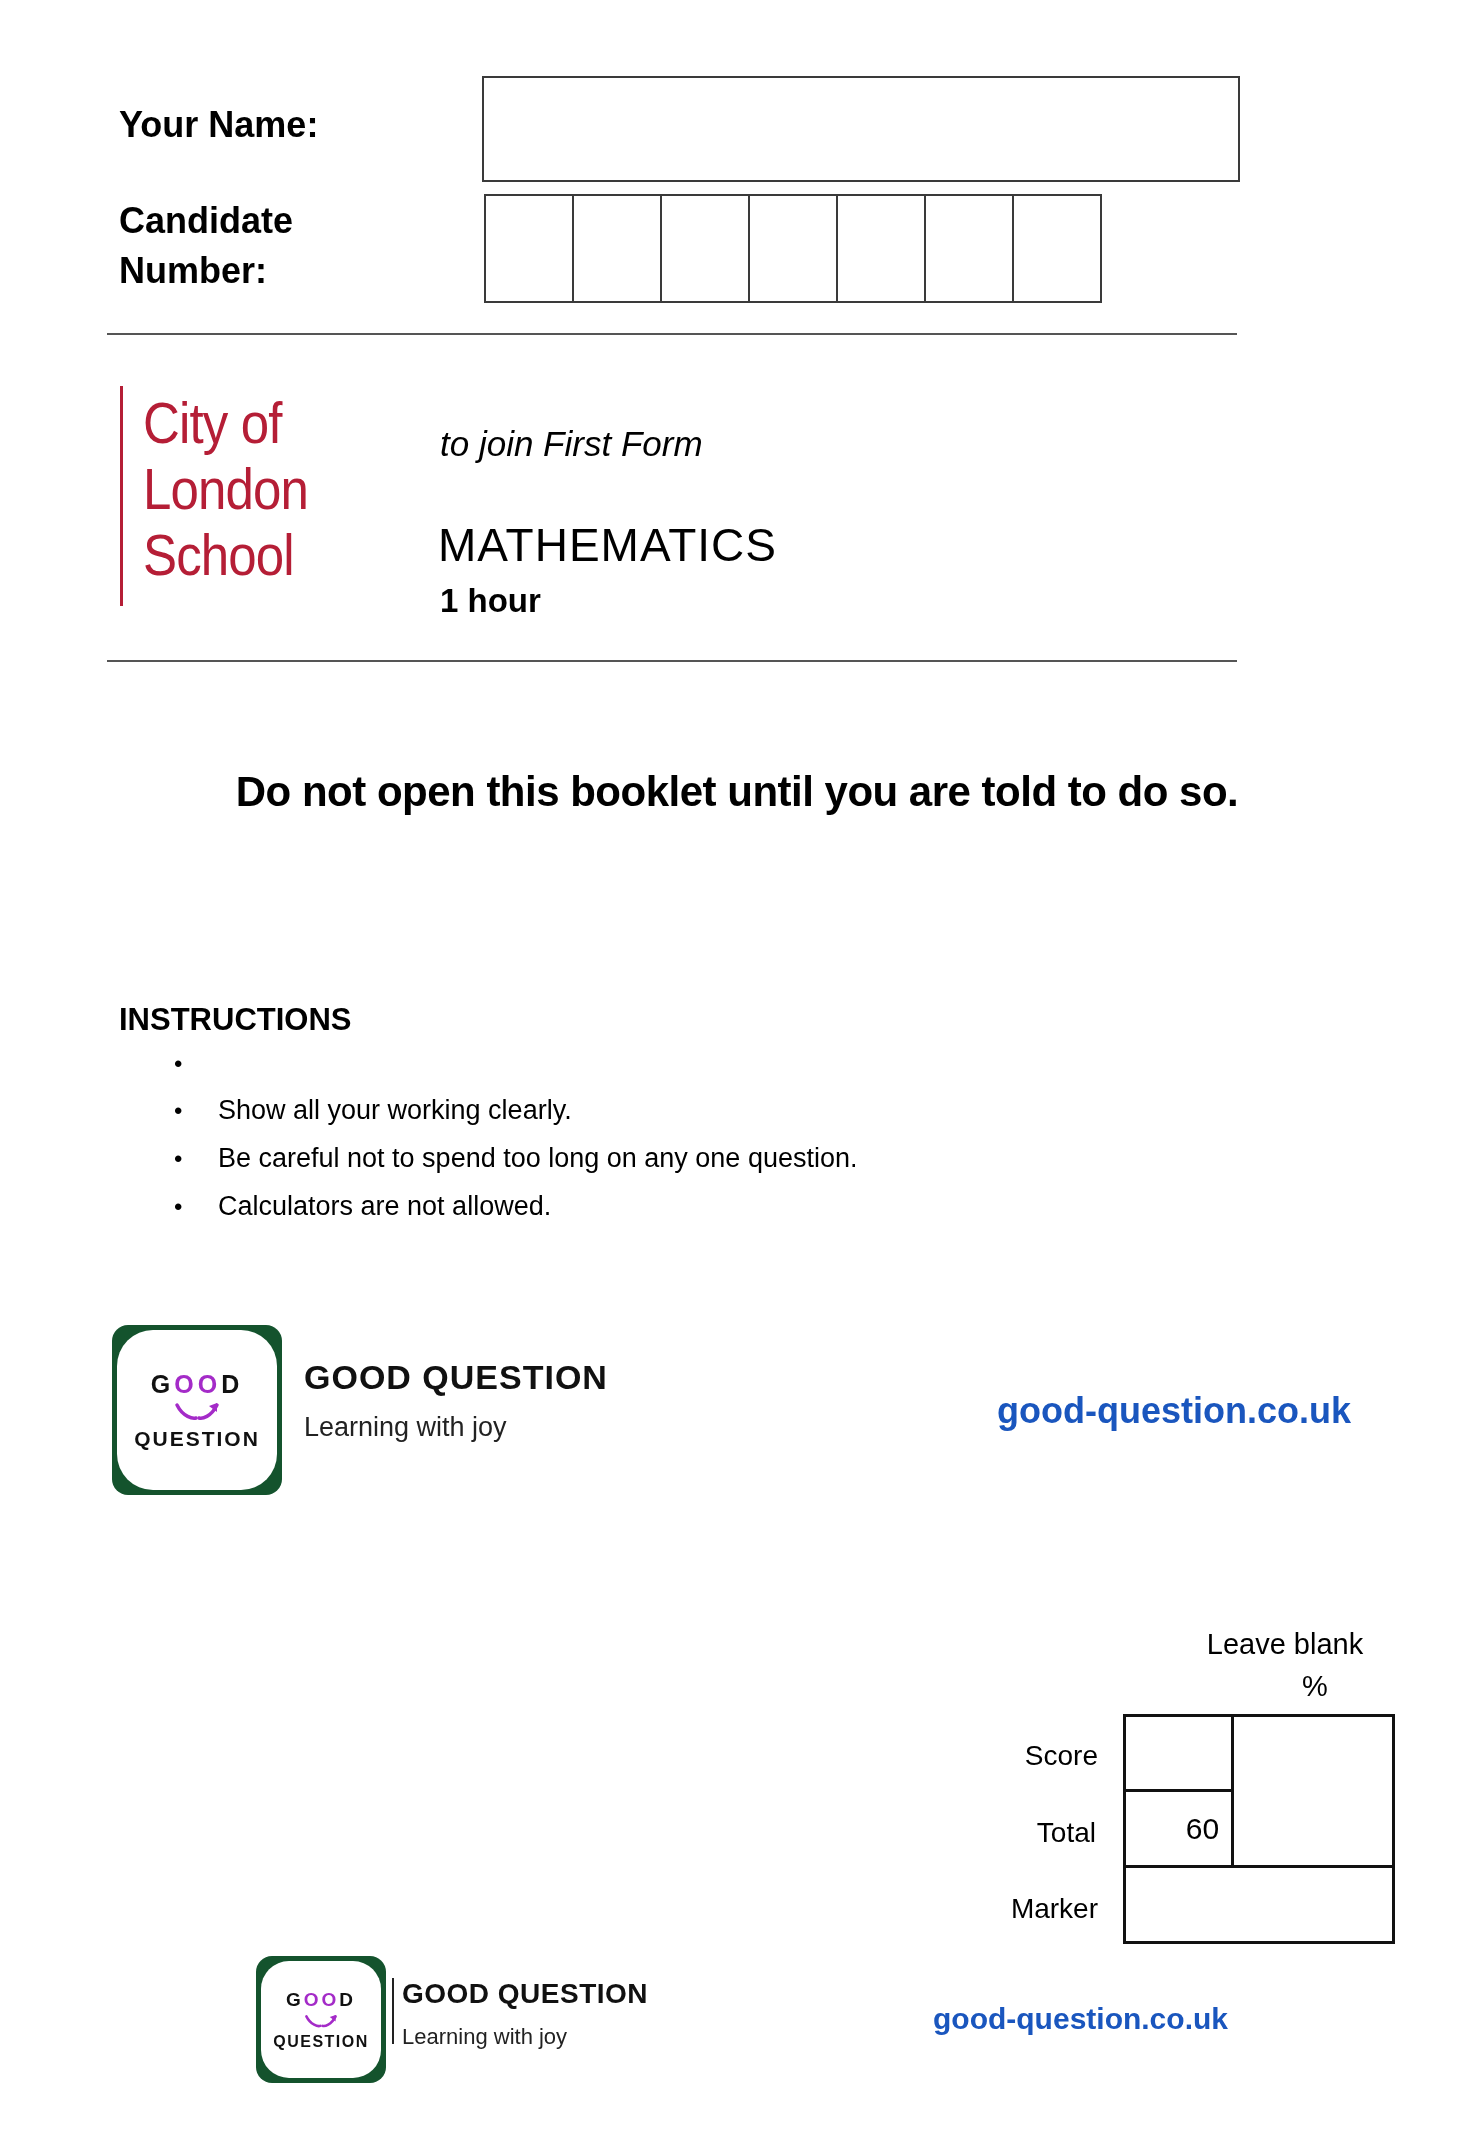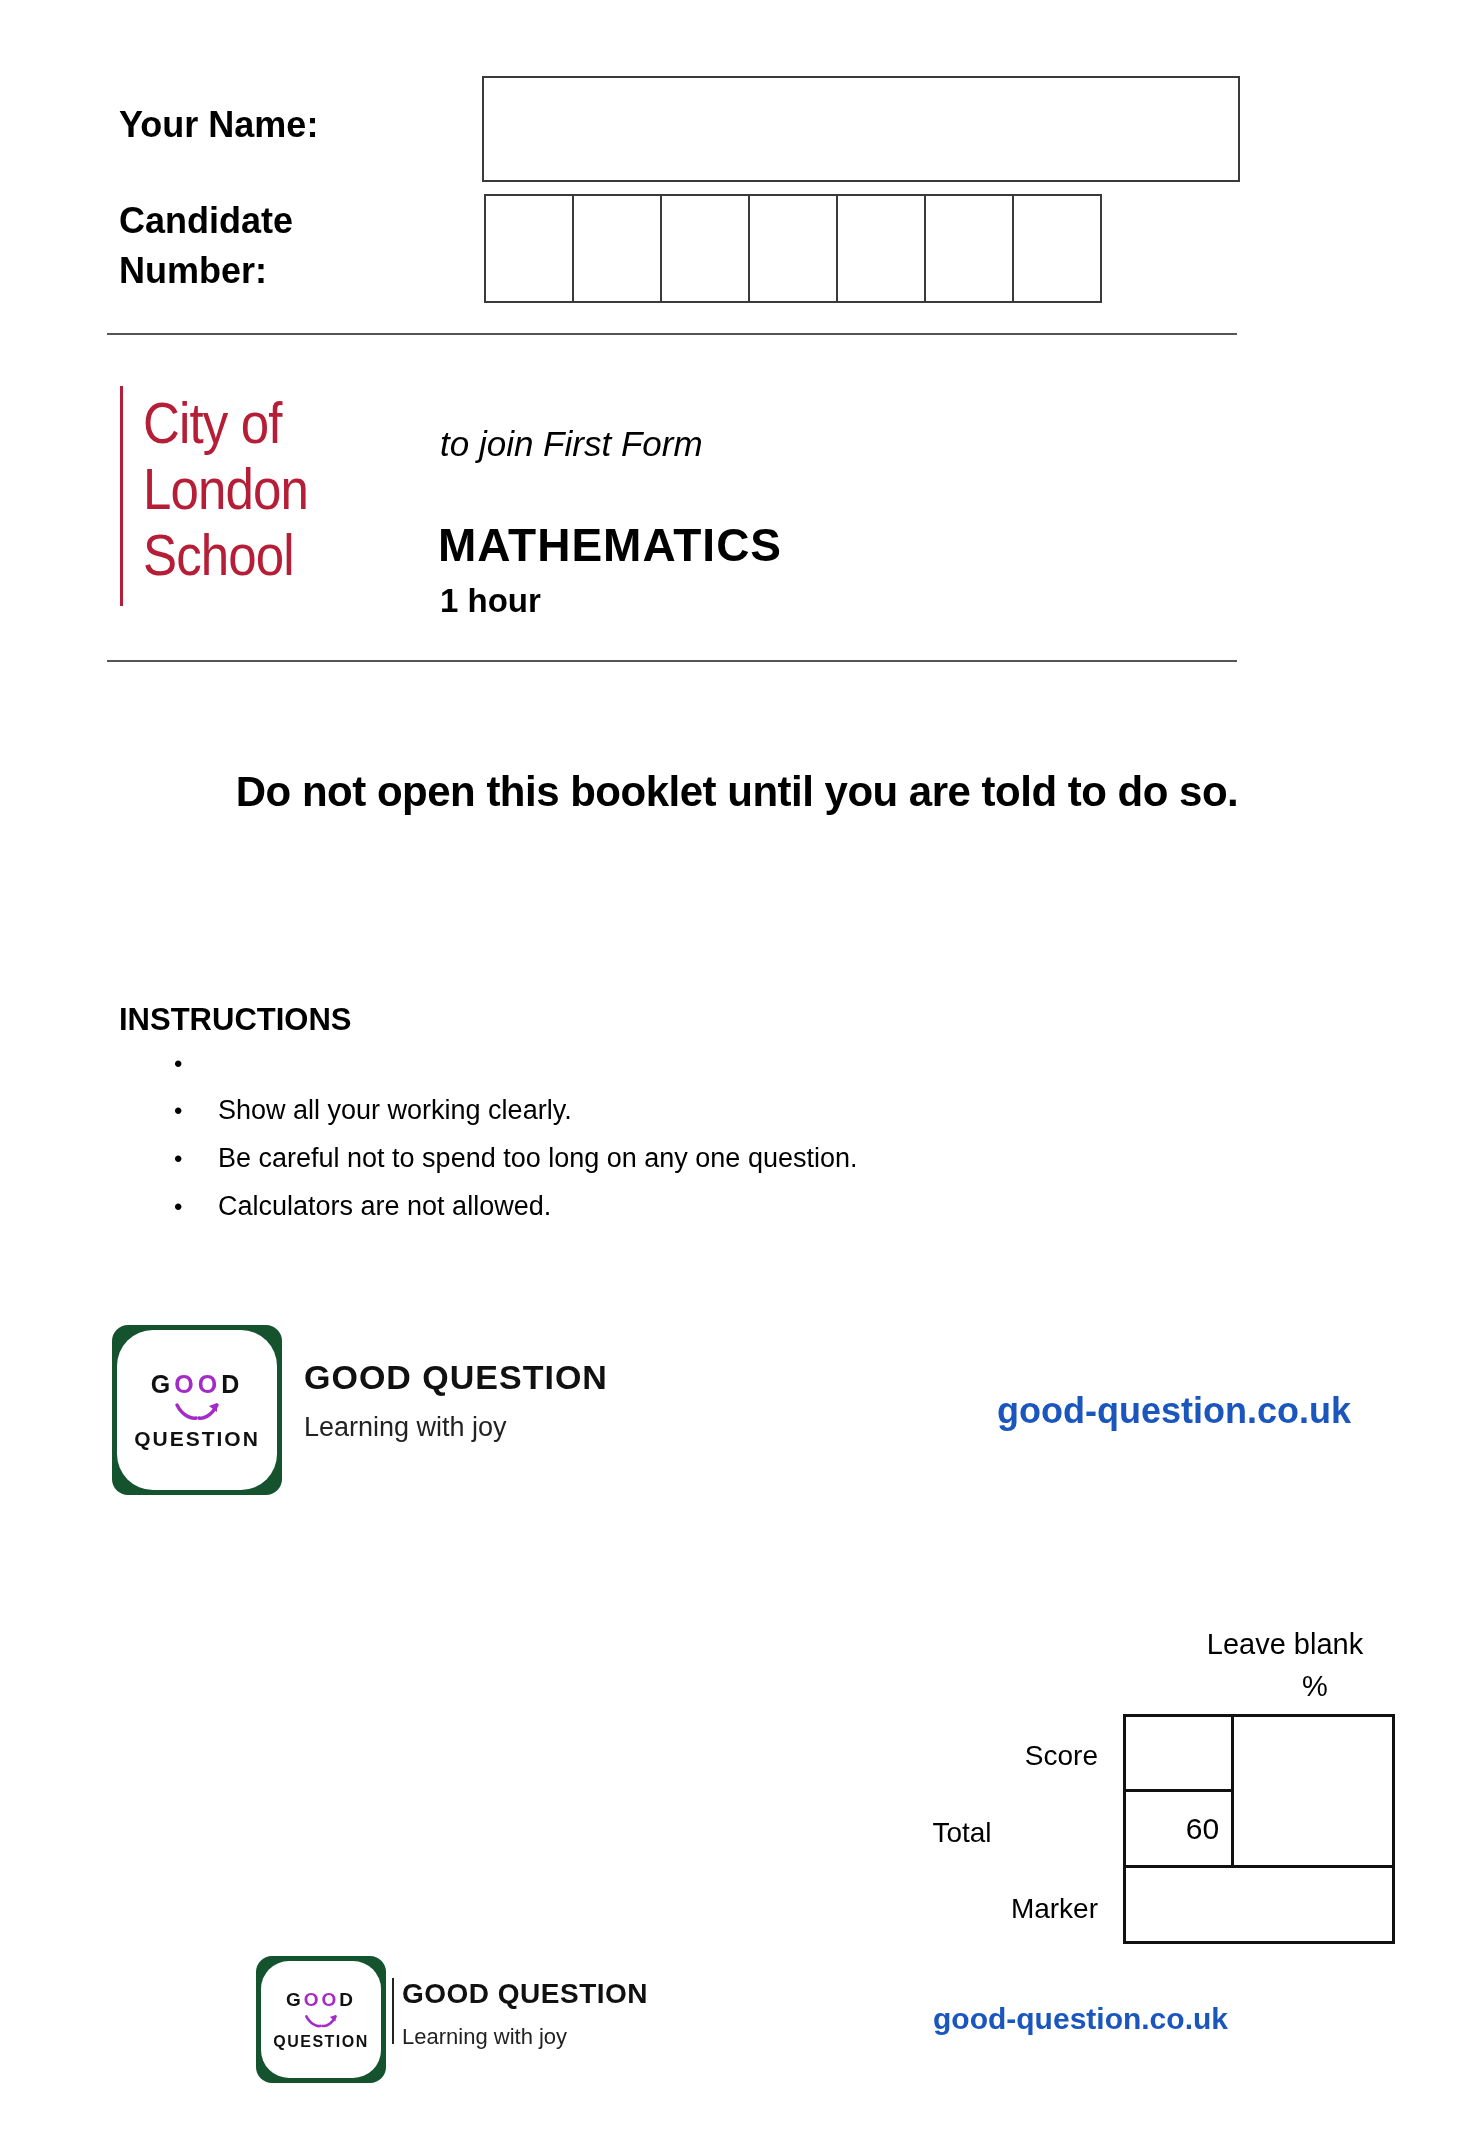--- a/index.html
+++ b/index.html
@@ -30,21 +30,21 @@
   .school-bar{left:120px;top:386px;width:3px;height:220px;background:#B51E36;}
   .school-name{
     left:143px;top:390px;
     color:#B51E36;
     font-size:58px;line-height:66px;letter-spacing:-1px;
     transform:scaleX(0.88);transform-origin:left top;
     white-space:nowrap;
   }
   .exam-line1{left:440px;top:380px;font-size:35px;}
   .exam-line2{left:440px;top:424px;font-size:35px;font-style:italic;}
-  .exam-subject{left:438px;top:518px;font-size:46px;font-weight:bold;letter-spacing:1px;}
+  .exam-subject{left:438px;top:518px;font-size:46px;font-weight:normal;letter-spacing:1px;}
   .exam-duration{left:440px;top:582px;font-size:33px;font-weight:bold;}
 
   .notice{
     left:0;top:768px;width:1474px;
     text-align:center;
     font-size:42px;font-weight:bold;letter-spacing:-0.5px;
   }
 
   .instructions-heading{left:119px;top:1002px;font-size:31px;font-weight:bold;}
   .instructions-list{left:174px;top:1050px;width:900px;}
@@ -83,21 +83,21 @@
   .leave-blank{left:1160px;top:1628px;width:250px;text-align:center;font-size:29px;}
   .percent{left:1240px;top:1670px;width:150px;text-align:center;font-size:29px;}
   .score-table{left:1123px;top:1714px;width:272px;height:230px;}
   .score-table .cell{position:absolute;border:3px solid #111;background:#fff;box-sizing:border-box;padding-left:48px;}
   .cell-score{left:0;top:0;width:111px;height:78px;}
   .cell-total{left:0;top:75px;width:111px;height:79px;display:flex;align-items:center;justify-content:center;font-size:30px;}
   .cell-percent{left:108px;top:0;width:164px;height:154px;}
   .cell-marker{left:0;top:151px;width:272px;height:79px;}
   .score-label{width:180px;text-align:right;font-size:28px;}
   .lbl-score{left:918px;top:1740px;}
-  .lbl-total{left:872px;top:1817px;text-align:center;}
+  .lbl-total{left:916px;top:1817px;}
   .lbl-marker{left:918px;top:1893px;}
 </style>
 </head>
 <body>
 
 <div class="page">
 
   <div class="abs name-label">Your Name:</div>
   <div class="abs name-box"></div>
 

